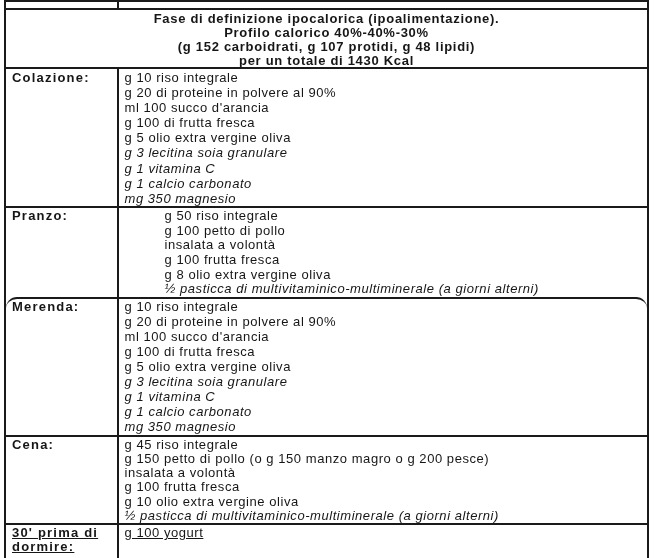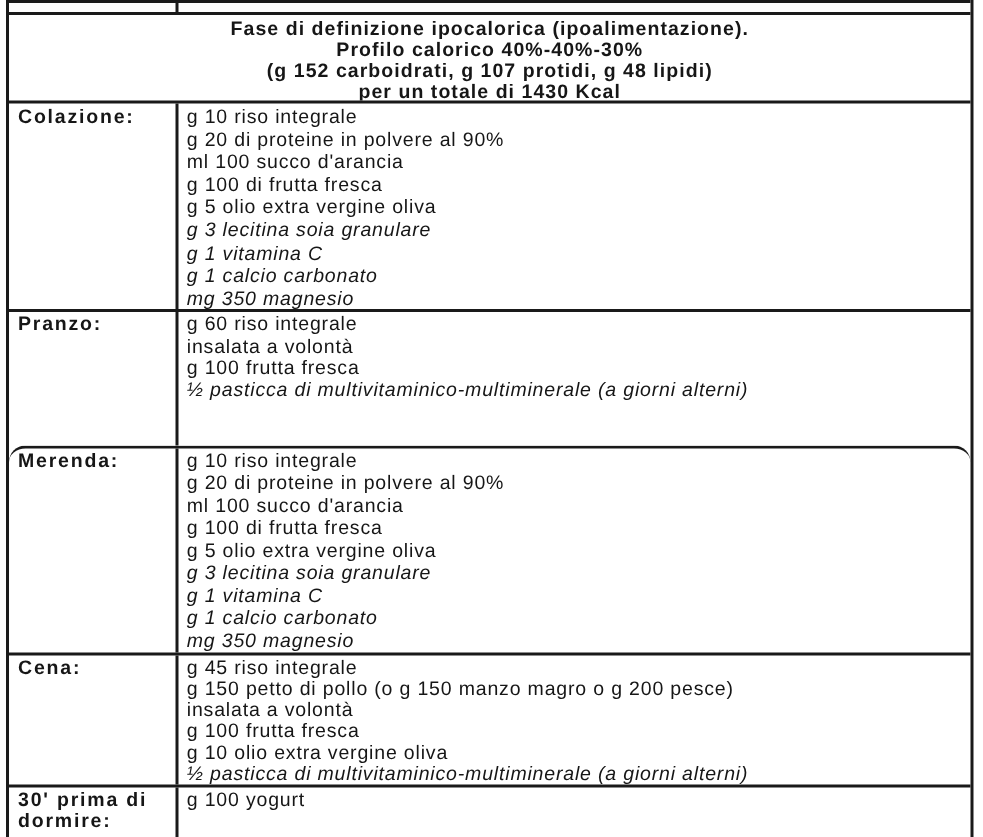--- a/index.html
+++ b/index.html
@@ -96,26 +96,28 @@
             <div class="item">g 20 di proteine in polvere al 90%</div>
             <div class="item">ml 100 succo d'arancia</div>
             <div class="item">g 100 di frutta fresca</div>
             <div class="item">g 5 olio extra vergine oliva</div>
             <div class="item italic">g 3 lecitina soia granulare</div>
             <div class="item italic">g 1 vitamina C</div>
             <div class="item italic">g 1 calcio carbonato</div>
             <div class="item italic">mg 350 magnesio</div>
           </div>
         </div>
-        <div class="row meal-row" style="height: 91px; line-height: 14.67px;">
+        <div class="row meal-row" style="height: 91px; line-height: 14.67px; gap: 40px;">
           <div class="label-cell">Pranzo:</div>
           <div class="content-cell">
-            <div class="item">g 60 riso integrale</div>
+            <div class="item">g 50 riso integrale</div>
+            <div class="item">g 100 petto di pollo</div>
             <div class="item">insalata a volontà</div>
             <div class="item">g 100 frutta fresca</div>
+            <div class="item">g 8 olio extra vergine oliva</div>
             <div class="item italic">½ pasticca di multivitaminico-multiminerale (a giorni alterni)</div>
           </div>
         </div>
         <div class="row meal-row" style="height: 137.5px; line-height: 14.94px; border-radius: 11px;">
           <div class="label-cell">Merenda:</div>
           <div class="content-cell">
             <div class="item">g 10 riso integrale</div>
             <div class="item">g 20 di proteine in polvere al 90%</div>
             <div class="item">ml 100 succo d'arancia</div>
             <div class="item">g 100 di frutta fresca</div>
@@ -130,21 +132,21 @@
           <div class="label-cell">Cena:</div>
           <div class="content-cell">
             <div class="item">g 45 riso integrale</div>
             <div class="item">g 150 petto di pollo (o g 150 manzo magro o g 200 pesce)</div>
             <div class="item">insalata a volontà</div>
             <div class="item">g 100 frutta fresca</div>
             <div class="item">g 10 olio extra vergine oliva</div>
             <div class="item italic">½ pasticca di multivitaminico-multiminerale (a giorni alterni)</div>
           </div>
         </div>
-        <div class="row meal-row" style="height: 35px; line-height: 13.75px;">
+        <div class="row meal-row" style="height: 35px; line-height: 13.75px; text-decoration: underline;">
           <div class="label-cell">30' prima di dormire:</div>
           <div class="content-cell">
             <div class="item">g 100 yogurt</div>
           </div>
         </div>
       </div>
 
     <div class="row partial-bottom">
       <div class="label-cell"></div>
       <div class="content-cell"></div>

